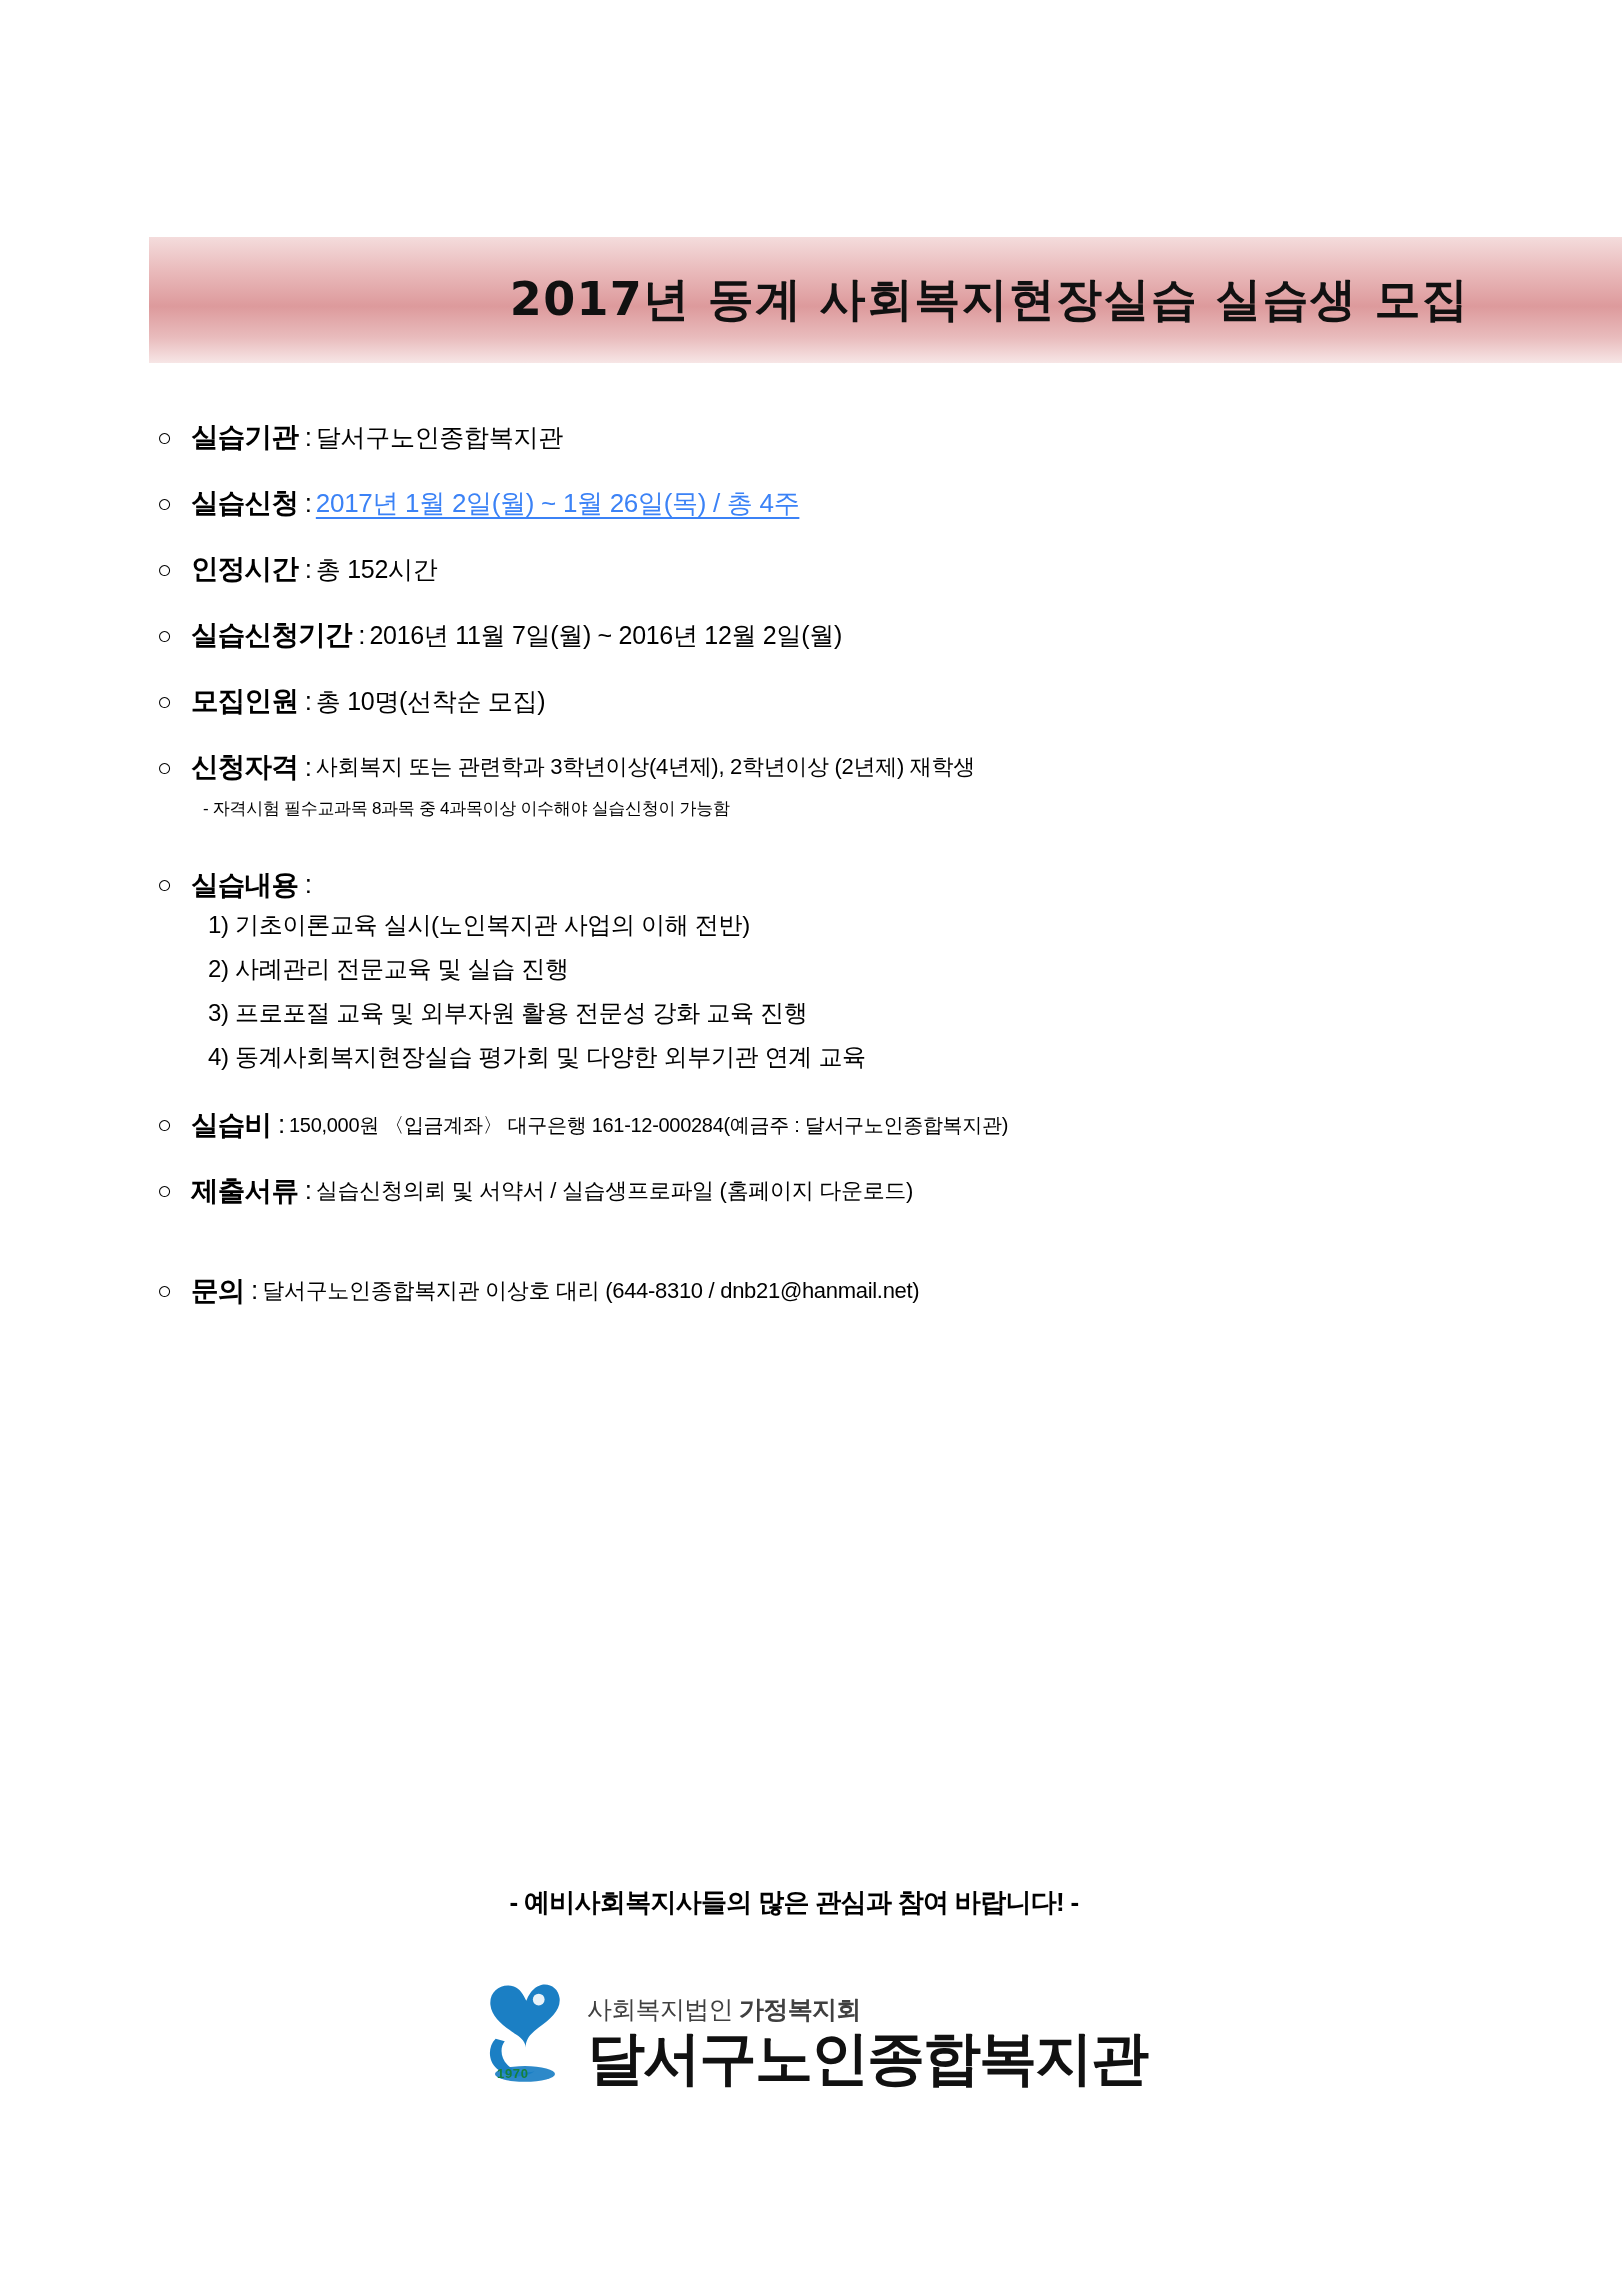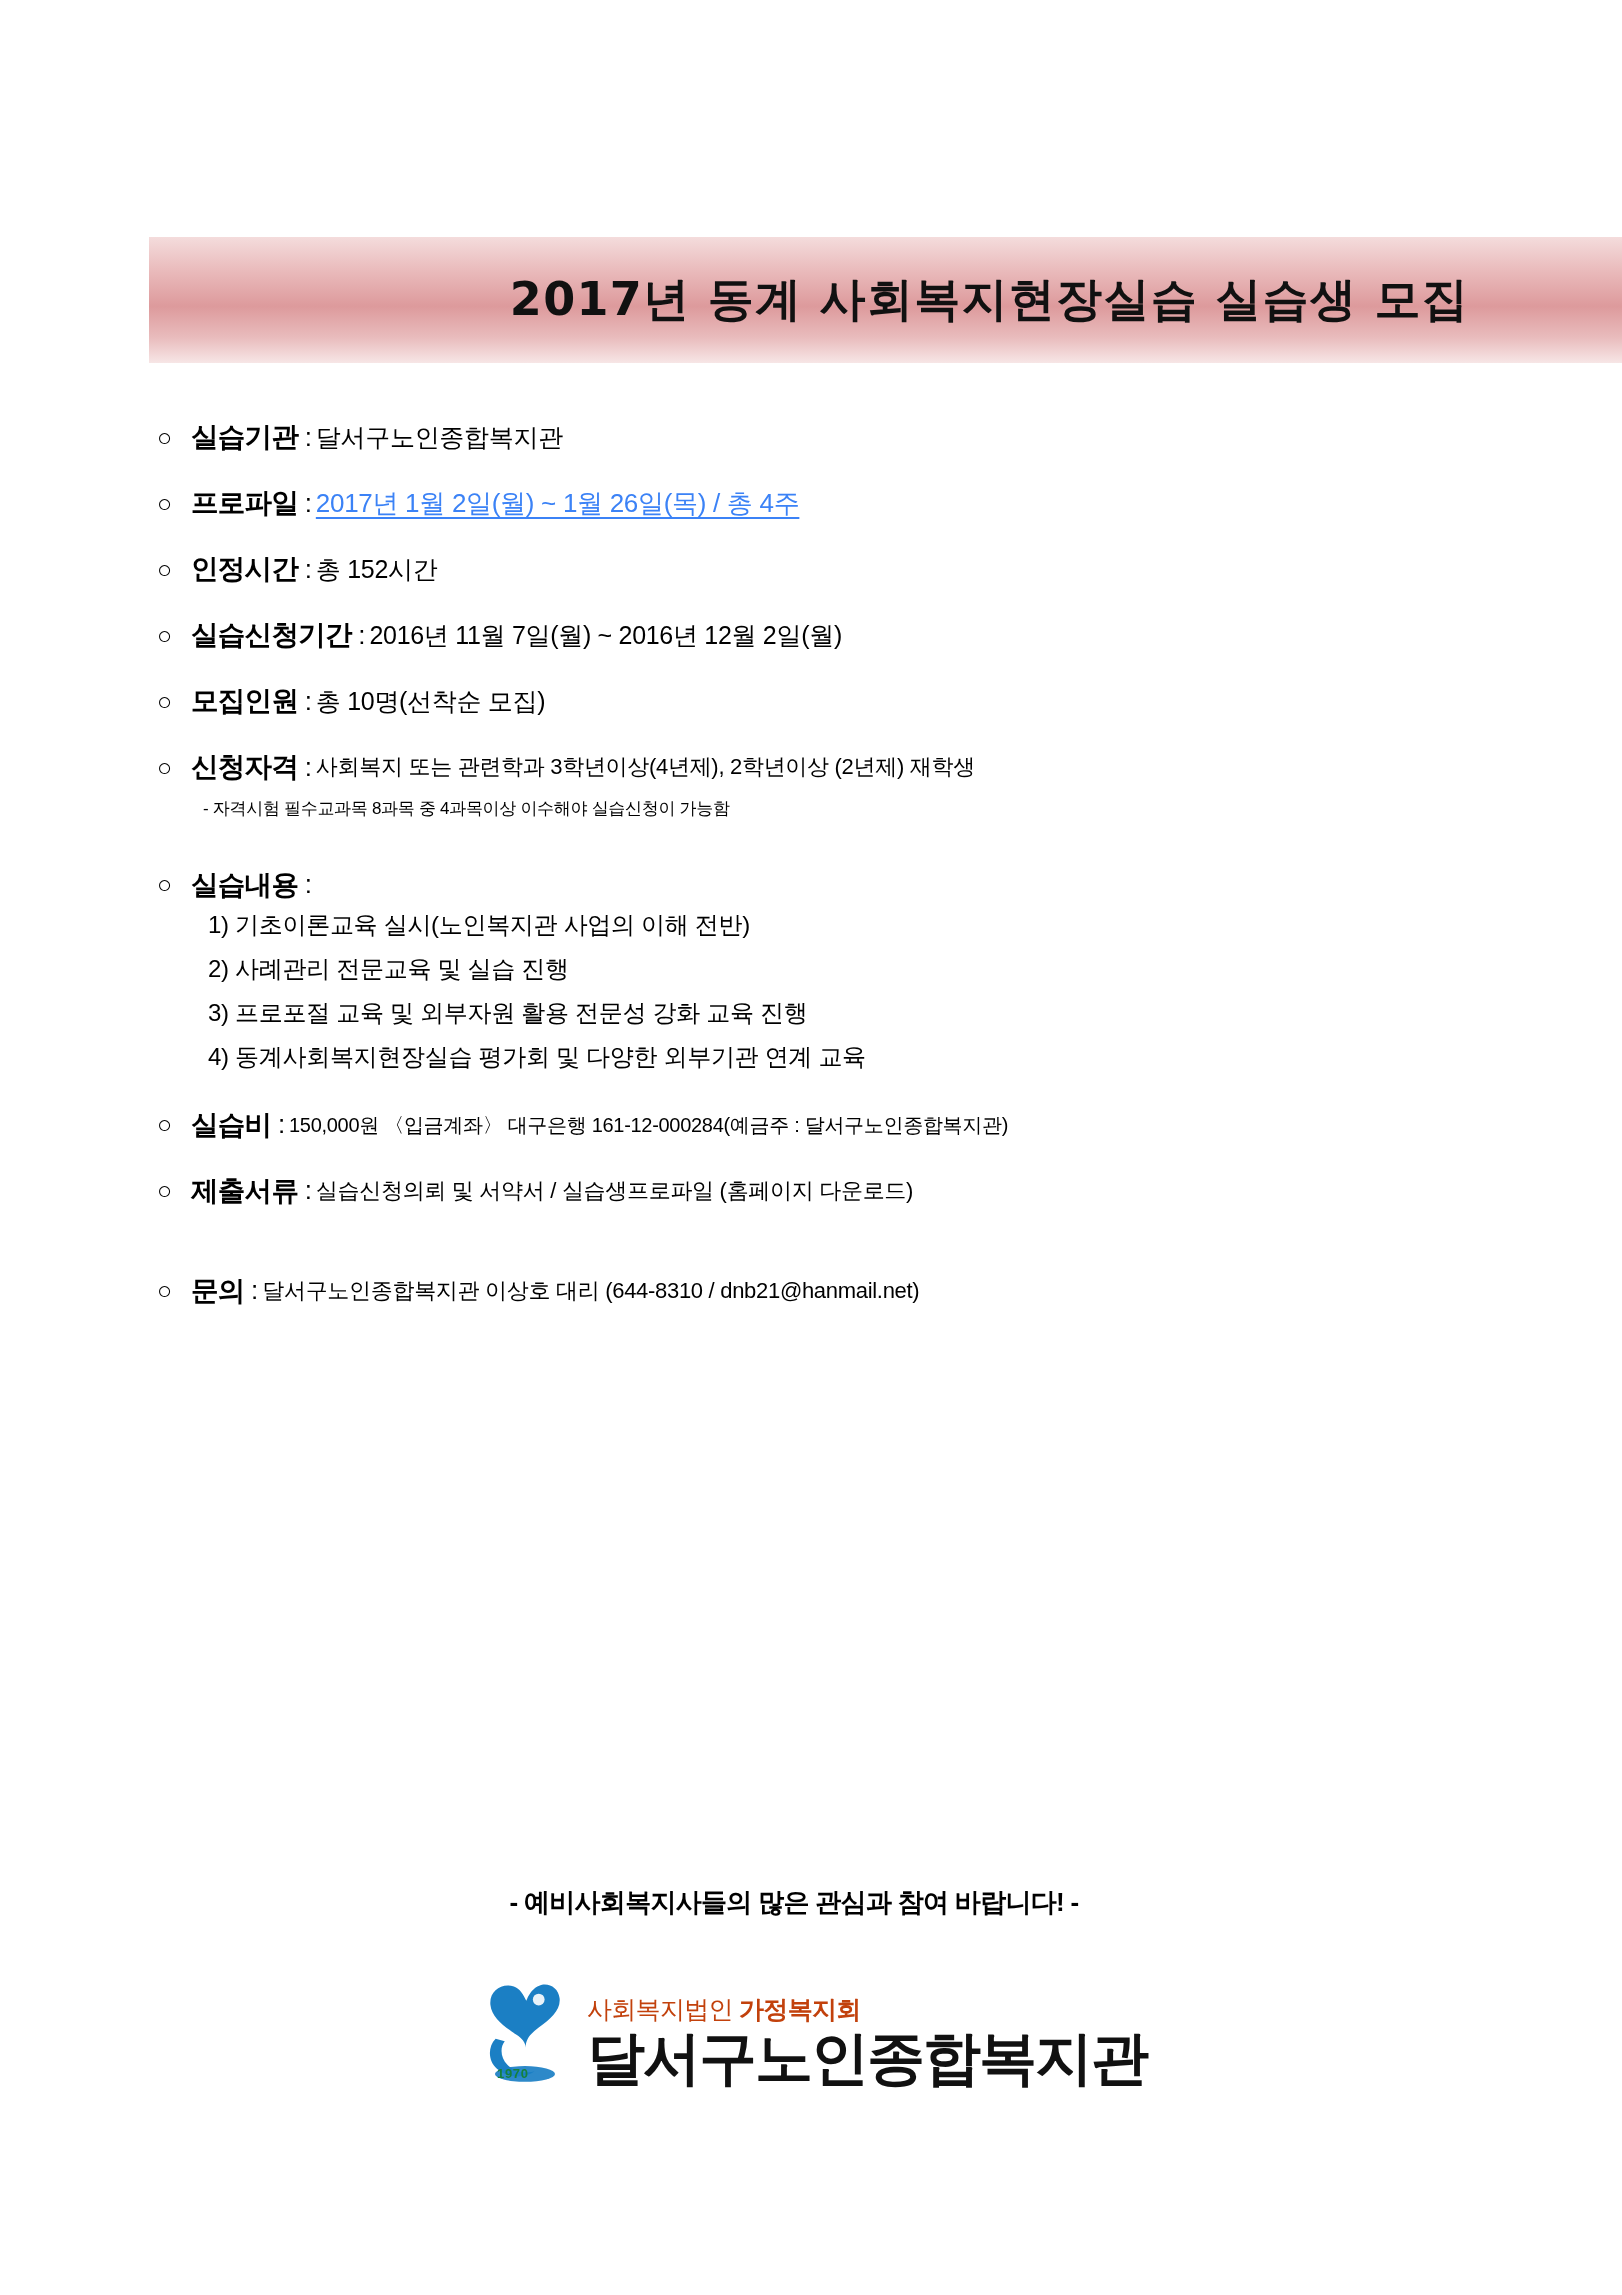--- a/index.html
+++ b/index.html
@@ -165,21 +165,21 @@
   }
   .logo-text-col {
     display: flex;
     flex-direction: column;
     justify-content: flex-end;
   }
   .logo-top-line {
     font-size: 25px;
     letter-spacing: -0.7px;
     margin-bottom: 2.6px;
-    color: #c2410c;
+    color: #404040;
   }
   .logo-top-line b { font-weight: bold; }
   .logo-main-line {
     font-size: 58px;
     font-weight: bold;
     letter-spacing: -2px;
     color: #111;
     line-height: 1;
   }
 </style>
@@ -192,21 +192,21 @@
     <div class="title-text">2017년 동계 사회복지현장실습 실습생 모집</div>
   </div>
 
   <div class="content">
 
     <div class="row">
       <span class="bullet">○</span><span class="label">실습기관</span><span class="colon">:</span><span class="value">달서구노인종합복지관</span>
     </div>
 
     <div class="row">
-      <span class="bullet">○</span><span class="label">프로파일</span><span class="colon">:</span><span class="value red-underline">2017년 1월 2일(월) ~ 1월 26일(목) / 총 4주</span>
+      <span class="bullet">○</span><span class="label">실습신청</span><span class="colon">:</span><span class="value red-underline">2017년 1월 2일(월) ~ 1월 26일(목) / 총 4주</span>
     </div>
 
     <div class="row">
       <span class="bullet">○</span><span class="label">인정시간</span><span class="colon">:</span><span class="value">총 152시간</span>
     </div>
 
     <div class="row">
       <span class="bullet">○</span><span class="label">실습신청기간</span><span class="colon">:</span><span class="value">2016년 11월 7일(월) ~ 2016년 12월 2일(월)</span>
     </div>
 

